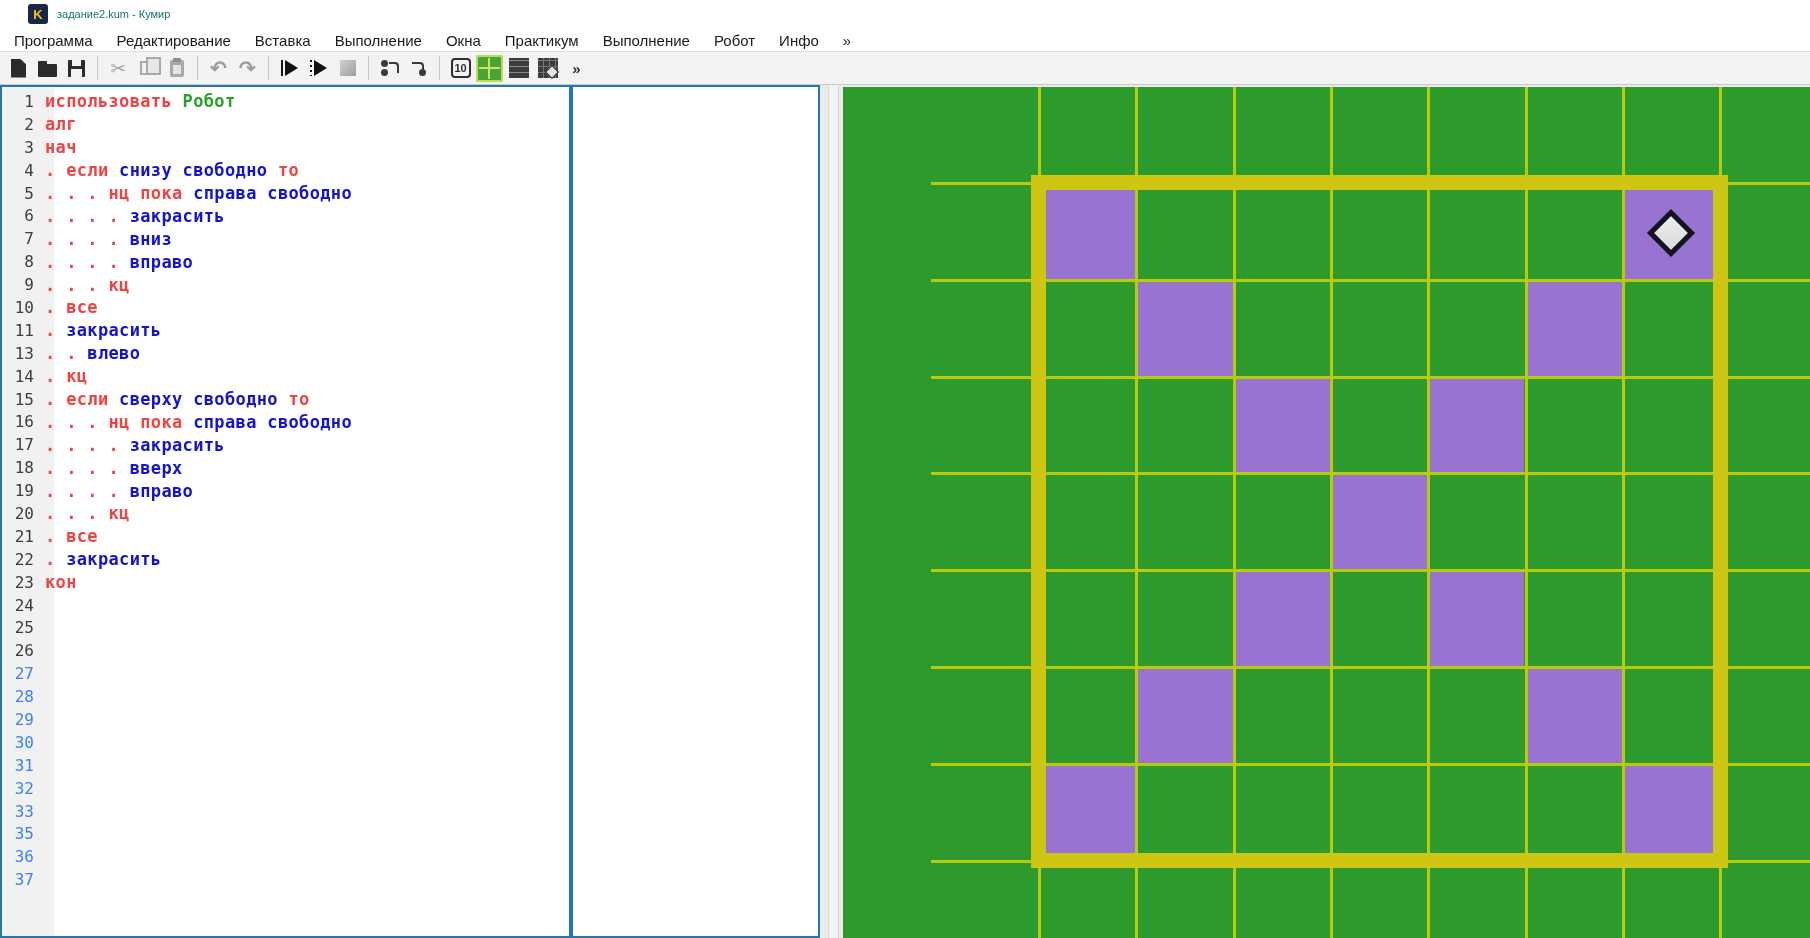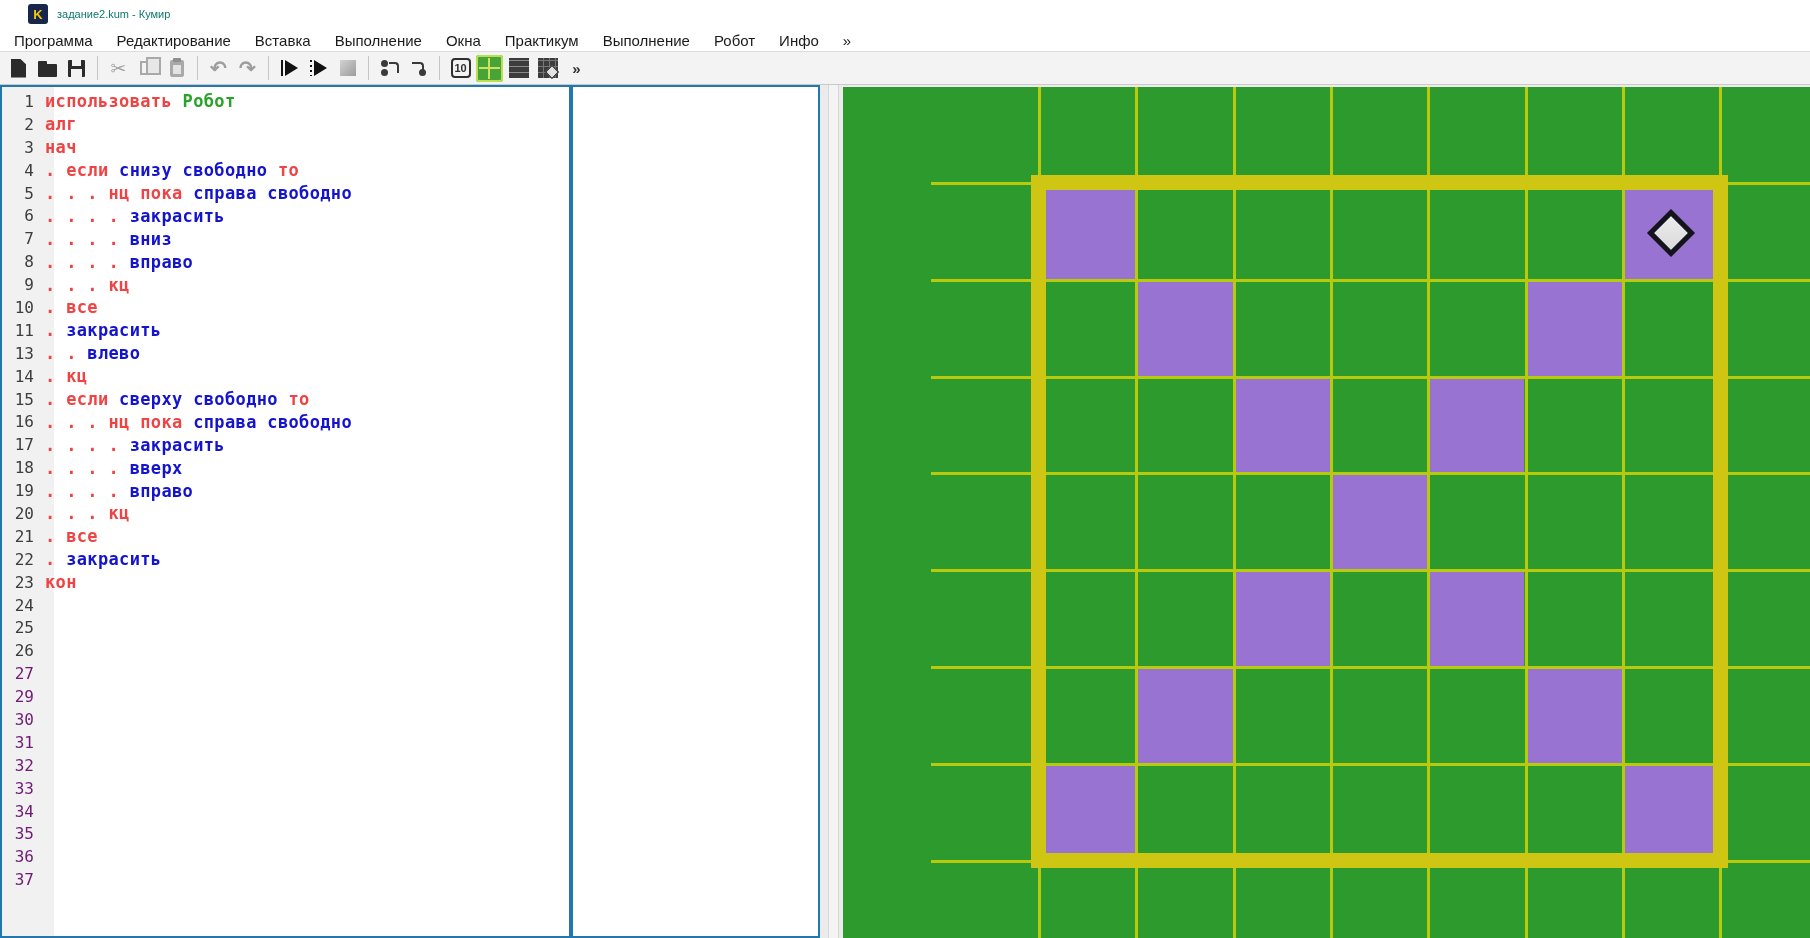--- a/index.html
+++ b/index.html
@@ -84,21 +84,21 @@
 
   
   .pane { position:absolute; top:85px; height:853px; background:#fff; border:2px solid #2278ad; }
   #code-pane { left:0; width:571px; }
   #side-pane { left:571px; width:249px; }
   .gutter-bg { position:absolute; left:0; top:0; width:52px; height:100%; background:#f1f1f1; }
   .code-rows { position:absolute; left:0; top:3px; width:100%; }
   .crow { display:flex; height:22.9px; align-items:center;
     font-family:"DejaVu Sans Mono", monospace; }
   .lnum { width:32px; text-align:right; font-size:16px; color:#3d3d3d; flex:none; }
-  .crow.dim .lnum { color:#701a75; }
+  .crow.dim .lnum { color:#3b82f6; }
   .ltext { padding-left:11px; font-size:17px; font-weight:bold; letter-spacing:0.35px; white-space:pre; }
   .tk-k { color:#ef4444; } .tk-b { color:#1414cd; } .tk-g { color:#29a229; }
 
   
   .splitter { position:absolute; left:822px; top:85px; width:21px; height:853px; background:#ebebeb; }
   .splitter::before { content:""; position:absolute; left:6px; top:0; width:9px; height:100%;
     background:#f4f4f4; border-left:1px solid #d8d8d8; border-right:1px solid #d8d8d8; }
 
   
   #field { position:absolute; left:843px; top:87px; width:967px; height:851px;
@@ -289,41 +289,41 @@
       </div>
       <div class="crow">
         <span class="lnum">26</span>
         <span class="ltext"></span>
       </div>
       <div class="crow dim">
         <span class="lnum">27</span>
         <span class="ltext"></span>
       </div>
       <div class="crow dim">
+        <span class="lnum">28</span>
+        <span class="ltext"></span>
+      </div>
+      <div class="crow dim">
         <span class="lnum">29</span>
         <span class="ltext"></span>
       </div>
       <div class="crow dim">
         <span class="lnum">30</span>
         <span class="ltext"></span>
       </div>
       <div class="crow dim">
         <span class="lnum">31</span>
         <span class="ltext"></span>
       </div>
       <div class="crow dim">
         <span class="lnum">32</span>
         <span class="ltext"></span>
       </div>
       <div class="crow dim">
         <span class="lnum">33</span>
-        <span class="ltext"></span>
-      </div>
-      <div class="crow dim">
-        <span class="lnum">34</span>
         <span class="ltext"></span>
       </div>
       <div class="crow dim">
         <span class="lnum">35</span>
         <span class="ltext"></span>
       </div>
       <div class="crow dim">
         <span class="lnum">36</span>
         <span class="ltext"></span>
       </div>

